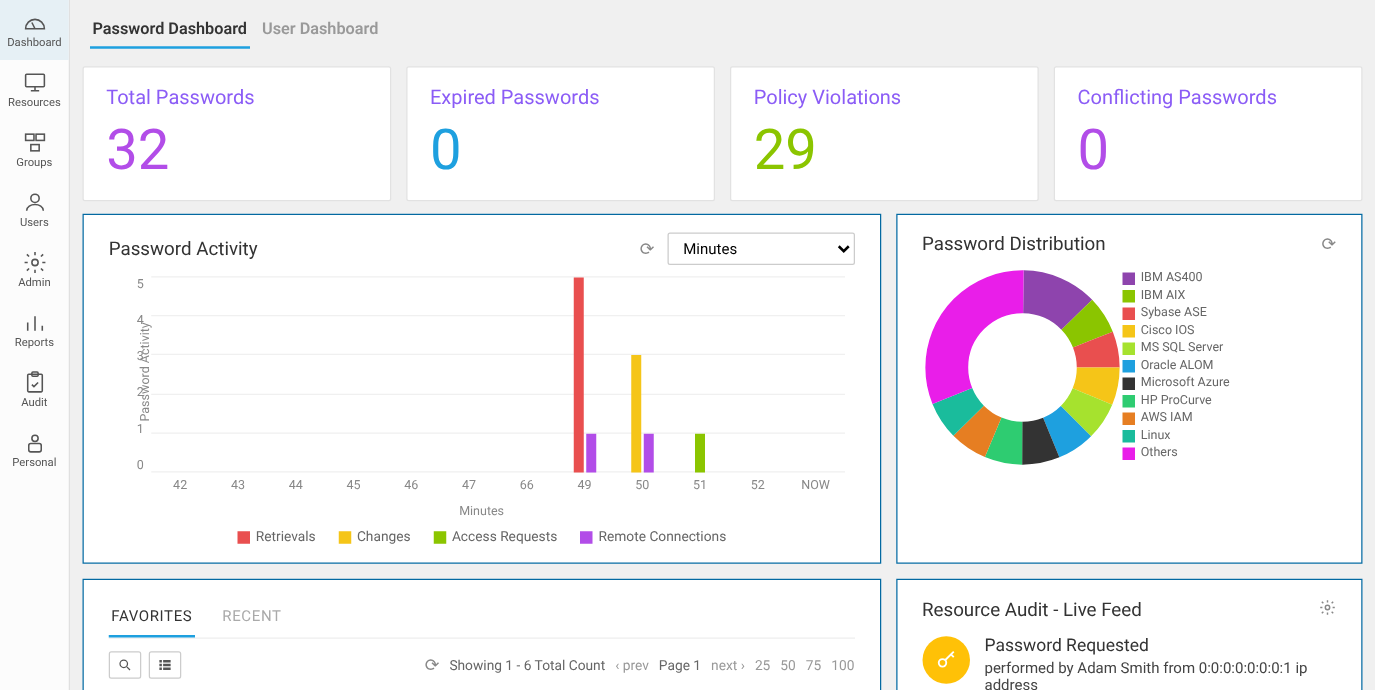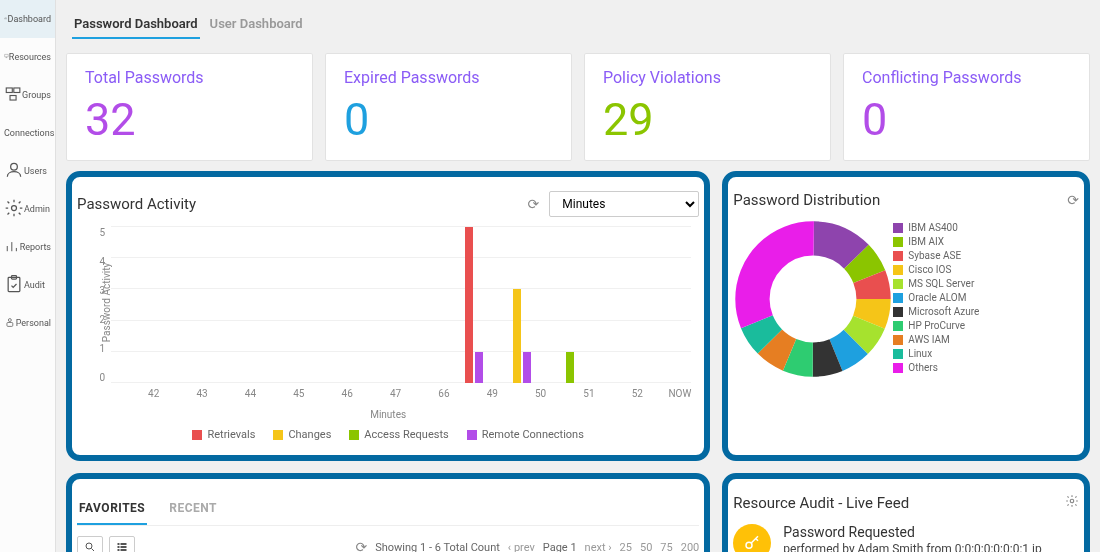--- a/index.html
+++ b/index.html
@@ -1,54 +1,54 @@
 <!DOCTYPE html>
 <html><head>
 <meta charset="utf-8">
 <style>
 *{box-sizing:border-box;margin:0;padding:0;font-family:-apple-system,BlinkMacSystemFont,"Segoe UI",Roboto,sans-serif}
 body{background:#f0f0f0;width:1100px;height:552px;overflow:hidden;display:flex}
 .sidebar{width:56px;background:#fcfcfc;border-right:1px solid #e0e0e0;display:flex;flex-direction:column}
-.sidebar-item{display:flex;flex-direction:row;align-items:center;padding:8px 4px;cursor:pointer;font-size:9px;color:#555}
+.sidebar-item{display:flex;flex-direction:column;align-items:center;padding:8px 4px;cursor:pointer;font-size:9px;color:#555}
 .sidebar-item.active{background:#e6f0f5}
 .sidebar-item svg{width:20px;height:20px;margin-bottom:2px;fill:none;stroke:#555;stroke-width:1.5}
 .main{flex:1;overflow:auto;padding:10px}
 .tabs{display:flex;gap:8px;padding:0 6px 4px}
 .tab{font-size:13px;color:#999;padding:6px 2px;cursor:pointer;font-weight:600}
 .tab.active{color:#333;border-bottom:2px solid #1ea0df}
 .cards{display:flex;gap:12px;margin:10px 0}
 .card{flex:1;background:#fff;border:1px solid #e2e2e2;border-radius:2px;padding:14px 18px}
 .card-title{font-size:16px;color:#8b5cf6;font-weight:400;margin-bottom:6px}
 .card-value{font-size:45px;font-weight:400}
 .row{display:flex;gap:12px;margin-bottom:12px}
-.panel{background:#fff;border:6px solid #0369a1;border-radius:14px;padding:14px 5px}
+.panel{background:#fff;border:1px solid #0369a1;border-radius:0;padding:14px 20px}
 .panel-header{display:flex;justify-content:space-between;align-items:center;margin-bottom:10px}
 .panel-title{font-size:15px;color:#333}
 .panel-controls{display:flex;align-items:center;gap:10px}
 select{font-size:12px;padding:4px 8px;border:1px solid #ccc;border-radius:2px;background:#fff;width:150px}
 .chart-area{position:relative;height:180px}
 .chart-y{position:absolute;left:8px;top:0;bottom:24px;display:flex;flex-direction:column;justify-content:space-between;font-size:10px;color:#888;text-align:right;width:20px}
 .chart-ylabel{position:absolute;left:-10px;top:50%;transform:rotate(-90deg) translateX(20px);font-size:10px;color:#888;transform-origin:center}
 .chart-grid{position:absolute;left:34px;right:8px;top:0;bottom:24px}
 .chart-grid-line{position:absolute;left:0;right:0;height:1px;background:#f0f0f0}
 .chart-bars{position:absolute;left:34px;right:8px;bottom:24px;top:0;display:flex;align-items:flex-end}
 .chart-col{flex:1;display:flex;justify-content:center;align-items:flex-end;gap:2px;height:100%}
 .bar{width:8px}
 .chart-x{position:absolute;left:34px;right:8px;bottom:8px;display:flex;font-size:10px;color:#888}
-.chart-x span{flex:1;text-align:right}
+.chart-x span{flex:1;text-align:center}
 .chart-xlabel{text-align:center;font-size:10px;color:#888;margin-top:2px}
 .legend{display:flex;justify-content:center;gap:18px;margin-top:8px;font-size:11px;color:#666}
 .legend-item{display:flex;align-items:center;gap:5px}
 .swatch{width:10px;height:10px}
 .donut{display:flex;gap:0;align-items:center}
 .donut-chart{width:160px;height:160px;position:relative}
 .donut-legend{font-size:10px;color:#666}
 .donut-legend-item{display:flex;align-items:center;gap:5px;margin-bottom:3px}
 .inner-tabs{display:flex;gap:20px;border-bottom:1px solid #eee;margin-bottom:10px}
-.inner-tab{font-size:12px;font-weight:700;color:#aaa;padding:8px 2px;cursor:pointer;letter-spacing:.5px}
+.inner-tab{font-size:12px;font-weight:400;color:#aaa;padding:8px 2px;cursor:pointer;letter-spacing:.5px}
 .inner-tab.active{color:#333;border-bottom:2px solid #1ea0df}
 .table-controls{display:flex;justify-content:space-between;align-items:center;font-size:11px;color:#666;margin-bottom:8px}
 .tc-left{display:flex;gap:6px}
 .icon-btn{border:1px solid #ccc;background:#fff;width:26px;height:22px;border-radius:2px;display:flex;align-items:center;justify-content:center;cursor:pointer;font-size:12px}
 .tc-right{display:flex;align-items:center;gap:8px}
 .table{width:100%;font-size:12px;border-collapse:collapse}
 .table th{text-align:left;padding:8px 6px;color:#444;font-weight:400;border-bottom:1px solid #eee}
 .sort{color:#bbb;font-size:9px;margin-left:3px}
 .audit-item{display:flex;gap:12px;margin-top:12px}
 .audit-icon{width:38px;height:38px;border-radius:50%;background:#ffc107;display:flex;align-items:center;justify-content:center;color:#fff;flex-shrink:0}
@@ -81,30 +81,20 @@
   <div class="sidebar-item">
     <svg viewBox="0 0 24 24">
         <rect x="3" y="4" width="8" height="6"></rect>
         <rect x="13" y="4" width="8" height="6"></rect>
         <rect x="8" y="14" width="8" height="6"></rect>
       </svg>
     <span>Groups</span>
   </div>
   <div class="sidebar-item">
     <svg viewBox="0 0 24 24">
-        <circle cx="6" cy="6" r="2"></circle>
-        <circle cx="18" cy="18" r="2"></circle>
-        <path d="M8 8l8 8"></path>
-        <circle cx="18" cy="6" r="2"></circle>
-        <circle cx="6" cy="18" r="2"></circle>
-      </svg>
-    <span>Connections</span>
-  </div>
-  <div class="sidebar-item">
-    <svg viewBox="0 0 24 24">
         <circle cx="12" cy="8" r="4"></circle>
         <path d="M4 20c0-4 4-6 8-6s8 2 8 6"></path>
       </svg>
     <span>Users</span>
   </div>
   <div class="sidebar-item">
     <svg viewBox="0 0 24 24">
         <circle cx="12" cy="12" r="3"></circle>
         <path d="M12 2v3M12 19v3M4.2 4.2l2.1 2.1M17.7 17.7l2.1 2.1M2 12h3M19 12h3M4.2 19.8l2.1-2.1M17.7 6.3l2.1-2.1"></path>
       </svg>
@@ -299,21 +289,21 @@
         </div>
         <div class="tc-right">
           <span class="refresh-icon">⟳</span>
           <span><span>Showing 1 - 6 </span><span class="underline">Total Count</span></span>
           <span class="pagelink">‹ <span>prev</span></span>
           <span>Page 1</span>
           <span class="pagelink"><span>next</span> ›</span>
           <span class="pagelink">25</span>
           <span class="pagelink">50</span>
           <span class="pagelink">75</span>
-          <span class="pagelink">200</span>
+          <span class="pagelink">100</span>
         </div>
       </div>
       <table class="table">
         <thead>
             <tr>
           <th style="width:30px"></th>
           <th><span>Resource Name</span><span class="sort">▲▼</span></th>
           <th><span>User Account</span><span class="sort">▲▼</span></th>
           <th>Password</th>
           <th>Open Connection</th>

